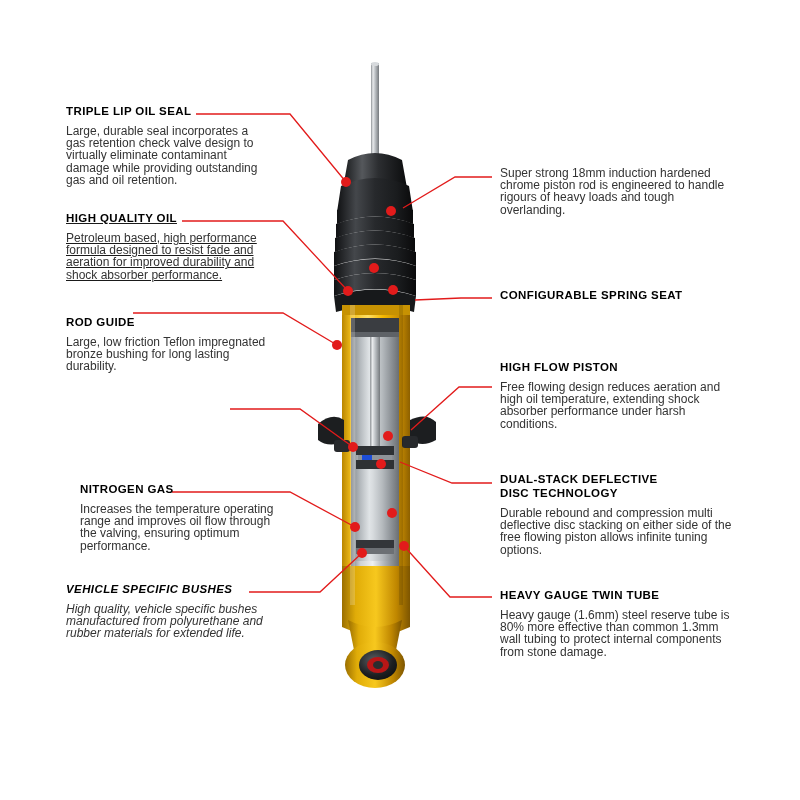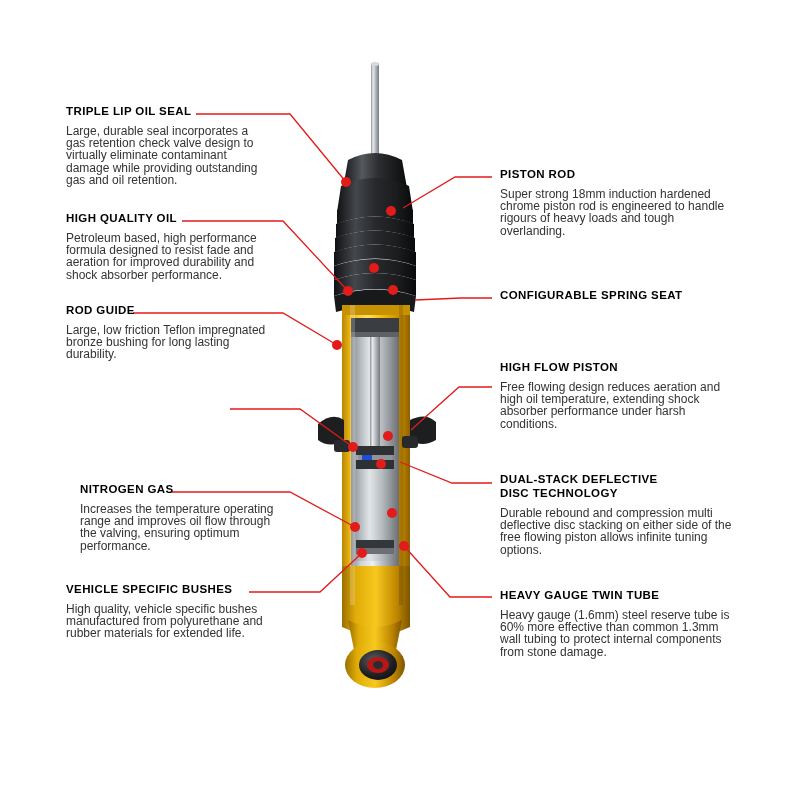--- a/index.html
+++ b/index.html
@@ -199,59 +199,58 @@
       <circle cx="392" cy="513" r="5"></circle>
       <circle cx="404" cy="546" r="5"></circle>
     </g>
   </svg>
 
   <div class="callout" style="left:66px; top:104px;">
     <p class="title">TRIPLE LIP OIL SEAL</p>
     <p class="body">Large, durable seal incorporates a gas retention check valve design to virtually eliminate contaminant damage while providing outstanding gas and oil retention.</p>
   </div>
 
-  <div class="callout" style="left:66px; top:211px;">
+  <div class="callout" style="left:66px; top:211px;text-decoration:underline;">
     <p class="title">HIGH QUALITY OIL</p>
     <p class="body">Petroleum based, high performance formula designed to resist fade and aeration for improved durability and shock absorber performance.</p>
   </div>
 
-  <div class="callout" style="left:66px; top:303px;">
+  <div class="callout" style="left:66px; top:315px;">
     <p class="title">ROD GUIDE</p>
     <p class="body">Large, low friction Teflon impregnated bronze bushing for long lasting durability.</p>
   </div>
 
 
   <div class="callout" style="left:80px; top:482px;">
     <p class="title">NITROGEN GAS</p>
     <p class="body">Increases the temperature operating range and improves oil flow through the valving, ensuring optimum performance.</p>
   </div>
 
-  <div class="callout" style="left:66px; top:582px;">
+  <div class="callout" style="left:66px; top:582px;font-style:italic;">
     <p class="title">VEHICLE SPECIFIC BUSHES</p>
     <p class="body">High quality, vehicle specific bushes manufactured from polyurethane and rubber materials for extended life.</p>
   </div>
 
   <div class="callout" style="left:500px; top:167px; width:238px;">
-    <p class="title">PISTON ROD</p>
     <p class="body">Super strong 18mm induction hardened chrome piston rod is engineered to handle rigours of heavy loads and tough overlanding.</p>
   </div>
 
   <div class="callout" style="left:500px; top:288px; width:238px;">
     <p class="title">CONFIGURABLE SPRING SEAT</p>
   </div>
 
   <div class="callout" style="left:500px; top:360px; width:238px;">
     <p class="title">HIGH FLOW PISTON</p>
     <p class="body">Free flowing design reduces aeration and high oil temperature, extending shock absorber performance under harsh conditions.</p>
   </div>
 
   <div class="callout" style="left:500px; top:472px; width:238px;">
     <p class="title" style="white-space:pre-line;">DUAL-STACK DEFLECTIVE
 DISC TECHNOLOGY</p>
     <p class="body">Durable rebound and compression multi deflective disc stacking on either side of the free flowing piston allows infinite tuning options.</p>
   </div>
 
   <div class="callout" style="left:500px; top:588px; width:238px;">
     <p class="title">HEAVY GAUGE TWIN TUBE</p>
-    <p class="body">Heavy gauge (1.6mm) steel reserve tube is 60% more effective than common 1.3mm wall tubing to protect internal components from stone damage.</p>
+    <p class="body">Heavy gauge (1.6mm) steel reserve tube is 80% more effective than common 1.3mm wall tubing to protect internal components from stone damage.</p>
   </div>
 
 </div>
 
 </body></html>

